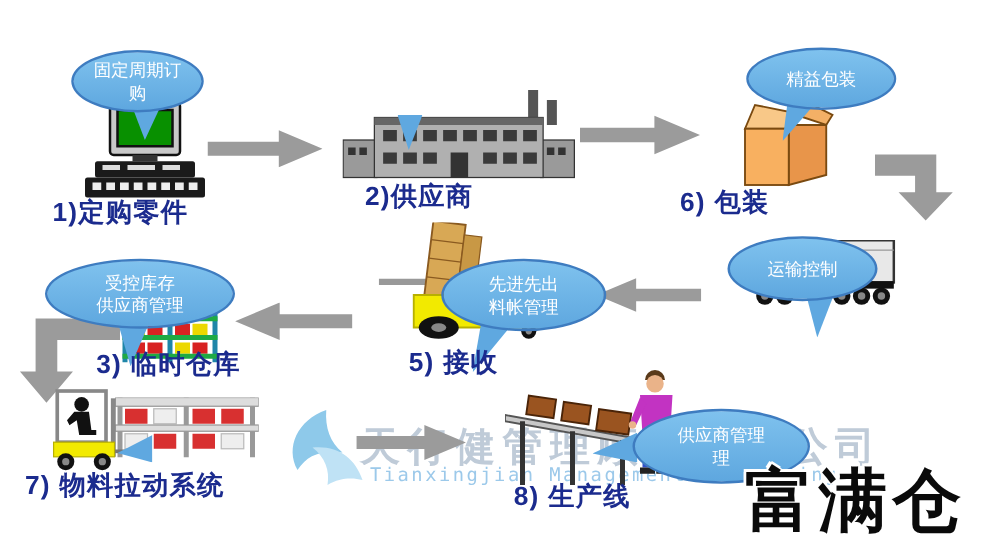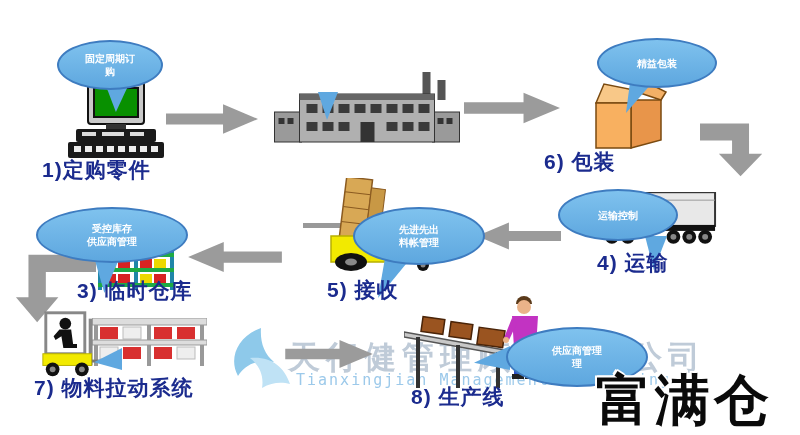--- a/index.html
+++ b/index.html
@@ -2,21 +2,21 @@
 <html><head>
 <meta charset="utf-8">
 <style>
   html,body{margin:0;padding:0;background:#fff;}
   .stage{position:relative;width:800px;height:435px;background:#ffffff;overflow:hidden;
          font-family:"Liberation Sans",sans-serif;}
   
   .bubble{position:absolute;z-index:5;display:flex;align-items:center;justify-content:center;
           text-align:center;border-radius:50%;
           background:linear-gradient(180deg,#7fc2ee 0%,#5ea7df 100%);
-          border:2px solid #3e7cc0;color:#fff;font-weight:bold;font-size:10px;line-height:1.3;
+          border:2px solid #3e7cc0;color:#fff;font-weight:normal;font-size:14px;line-height:1.3;
           white-space:pre-line;box-sizing:border-box;}
   .tail{position:absolute;z-index:4;background:#5fa8e0;}
   
   .step-label{position:absolute;z-index:5;font-size:21px;font-weight:bold;color:#1b2b8e;
               letter-spacing:1px;}
   
   .arrow{position:absolute;z-index:2;}
   .arrow polygon,.arrow path{fill:#9b9b9b;}
   .icon{position:absolute;z-index:2;}
   
@@ -108,20 +108,21 @@
       <rect x="144" y="32" width="11" height="9" fill="#3a3a3a"></rect>
     <rect x="32" y="50" width="11" height="9" fill="#3a3a3a"></rect>
       <rect x="48" y="50" width="11" height="9" fill="#3a3a3a"></rect>
       <rect x="64" y="50" width="11" height="9" fill="#3a3a3a"></rect>
       <rect x="112" y="50" width="11" height="9" fill="#3a3a3a"></rect>
       <rect x="128" y="50" width="11" height="9" fill="#3a3a3a"></rect>
       <rect x="144" y="50" width="11" height="9" fill="#3a3a3a"></rect>
     <rect x="86" y="50" width="14" height="20" fill="#333"></rect>
   </svg>
   <div class="tail" style="left:318px;top:92px;width:20px;height:28px;clip-path:polygon(0 0,100% 0,45% 100%)"></div>
+  <div class="step-label" style="left:292px;top:143px">2)供应商</div>
 
   <svg class="icon" style="left:586px;top:78px" width="85" height="72" viewBox="0 0 85 72">
     <polygon points="10,25 18,6 48,12 45,25" fill="#f8c888" stroke="#7a4a10" stroke-width="1.5"></polygon>
     <polygon points="45,12 56,2 80,14 75,22" fill="#f3b066" stroke="#7a4a10" stroke-width="1.5"></polygon>
     <polygon points="45,22 75,22 75,62 45,70" fill="#e8954a" stroke="#7a4a10" stroke-width="1.5"></polygon>
     <rect x="10" y="25" width="35" height="45" fill="#f8b060" stroke="#7a4a10" stroke-width="1.5"></rect>
   </svg>
   <div class="tail" style="left:626px;top:83px;width:26px;height:30px;clip-path:polygon(15% 0,100% 0,0 100%)"></div>
   <div class="bubble" style="left:597px;top:38px;width:120px;height:50px">精益包装</div>
   <div class="step-label" style="left:544px;top:148px">6) 包装</div>
@@ -137,22 +138,21 @@
     <circle cx="30" cy="45" r="7" fill="#111"></circle>
       <circle cx="30" cy="45" r="3" fill="#888"></circle>
     <circle cx="76" cy="45" r="7" fill="#111"></circle>
       <circle cx="76" cy="45" r="3" fill="#888"></circle>
     <circle cx="92" cy="45" r="7" fill="#111"></circle>
       <circle cx="92" cy="45" r="3" fill="#888"></circle>
     <circle cx="108" cy="45" r="7" fill="#111"></circle>
       <circle cx="108" cy="45" r="3" fill="#888"></circle>
   </svg>
   <div class="tail" style="left:645px;top:236px;width:22px;height:34px;clip-path:polygon(0 0,100% 0,40% 100%)"></div>
-  <div class="bubble" style="left:558px;top:189px;width:120px;height:52px">运输控制</div>
-  <div class="step-label" style="left:597px;top:249px">4) 运输</div>
+  <div class="bubble" style="left:582px;top:189px;width:120px;height:52px">运输控制</div>
 
   <svg class="icon" style="left:303px;top:178px" width="150" height="95" viewBox="0 0 150 95">
     <rect x="0" y="45" width="66" height="5" fill="#999"></rect>
     <g transform="rotate(7 52 30)">
       <rect x="40" y="0" width="26" height="60" fill="#d8a855" stroke="#8a5a20" stroke-width="1.5"></rect>
       <line x1="40" y1="15" x2="66" y2="15" stroke="#8a5a20"></line>
         <line x1="40" y1="30" x2="66" y2="30" stroke="#8a5a20"></line>
         <line x1="40" y1="45" x2="66" y2="45" stroke="#8a5a20"></line>
       <rect x="66" y="8" width="14" height="52" fill="#c89845" stroke="#8a5a20"></rect>
     </g>
@@ -213,21 +213,21 @@
     <rect x="55" y="50" width="23" height="3" fill="#777"></rect>
     <circle cx="28" cy="13" r="6" fill="#111"></circle>
     <polygon points="22,19 34,19 36,34 40,34 40,38 26,38 24,26 18,30 16,26" fill="#111"></polygon>
     <rect x="5" y="44" width="50" height="12" fill="#f2ea00" stroke="#b8b000"></rect>
     <circle cx="15" cy="60" r="7" fill="#111"></circle>
       <circle cx="15" cy="60" r="3" fill="#888"></circle>
     <circle cx="45" cy="60" r="7" fill="#111"></circle>
       <circle cx="45" cy="60" r="3" fill="#888"></circle>
   </svg>
   <div class="tail" style="left:94px;top:348px;width:28px;height:22px;clip-path:polygon(100% 0,100% 100%,0 65%)"></div>
-  <div class="step-label" style="left:34px;top:374px">7) 物料拉动系统</div>
+  <div class="step-label" style="left:20px;top:374px">7) 物料拉动系统</div>
 
   <svg class="icon" style="left:404px;top:296px;z-index:3" width="150" height="95" viewBox="0 0 150 95">
     <polygon points="0,36 112,56 112,61 0,41" fill="#c8c8c8" stroke="#555" stroke-width="1.5"></polygon>
     <rect x="12" y="41" width="4" height="51" fill="#333"></rect>
     <rect x="52" y="49" width="4" height="43" fill="#333"></rect>
     <rect x="92" y="56" width="4" height="36" fill="#333"></rect>
     <g stroke="#4a2408" stroke-width="1.5">
       <rect x="18" y="22" width="22" height="15" fill="#9a5420" transform="rotate(8 29 29)"></rect>
       <rect x="46" y="27" width="22" height="15" fill="#9a5420" transform="rotate(8 57 34)"></rect>
       <rect x="74" y="33" width="26" height="17" fill="#9a5420" transform="rotate(8 87 41)"></rect>

